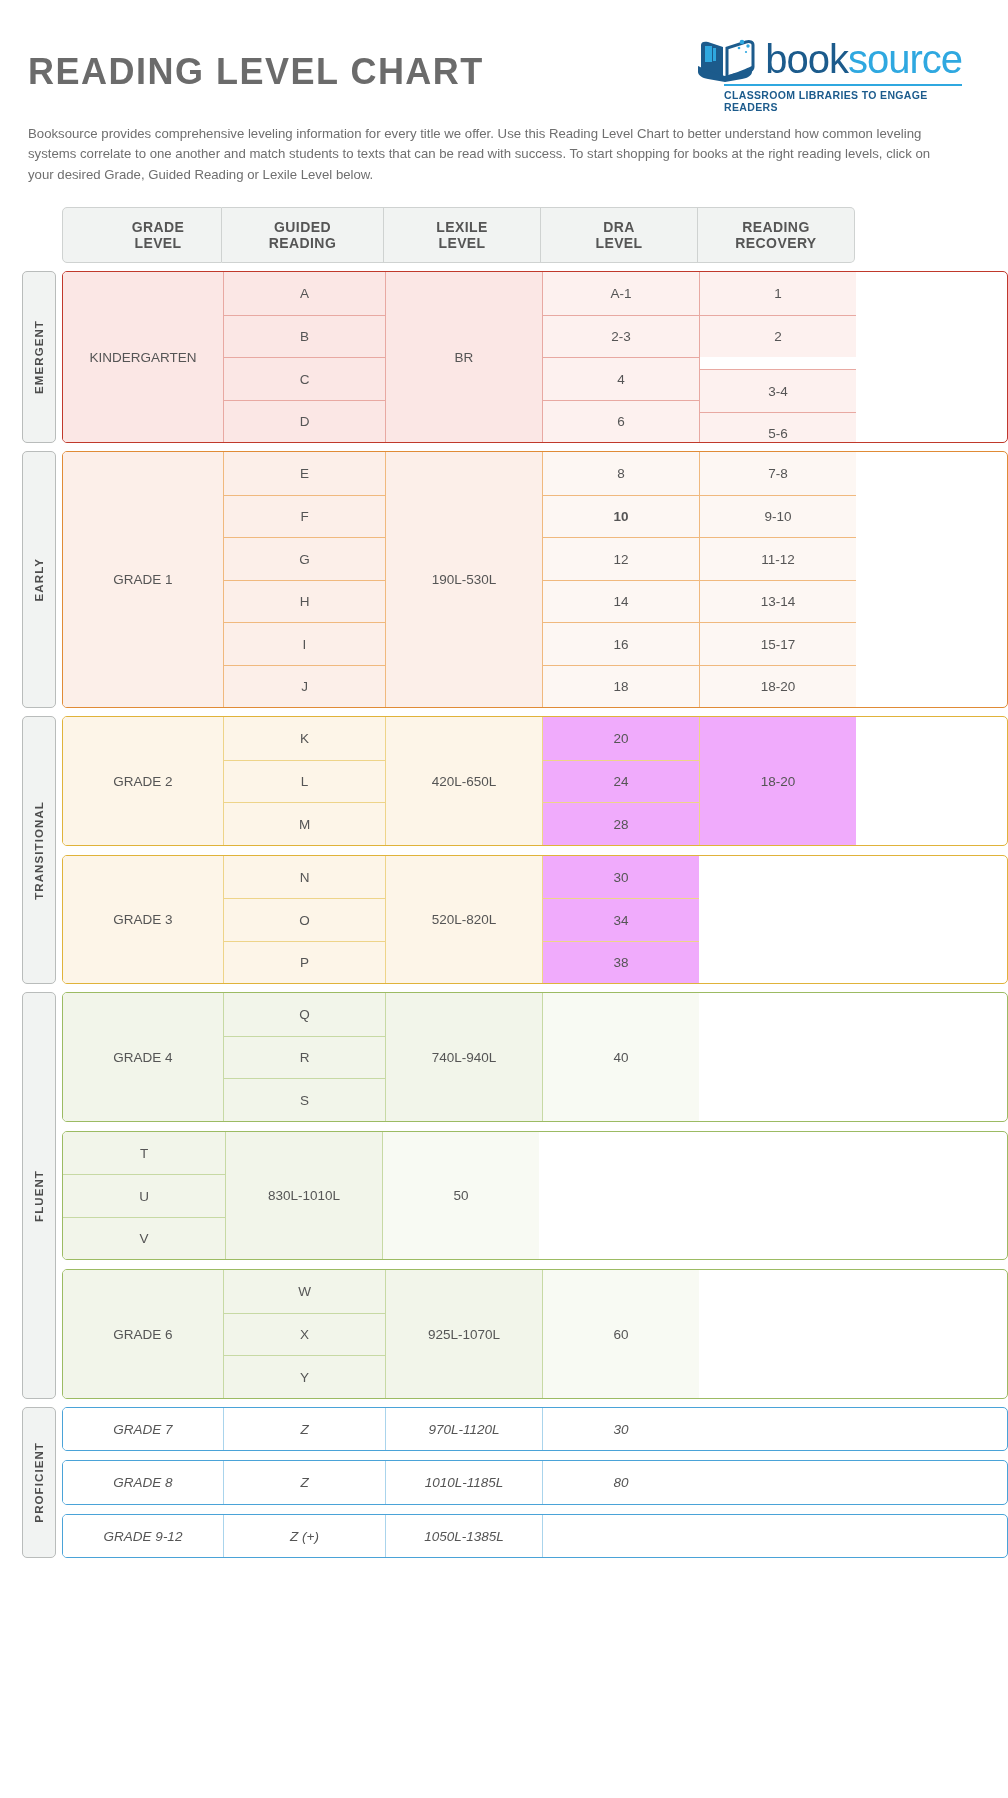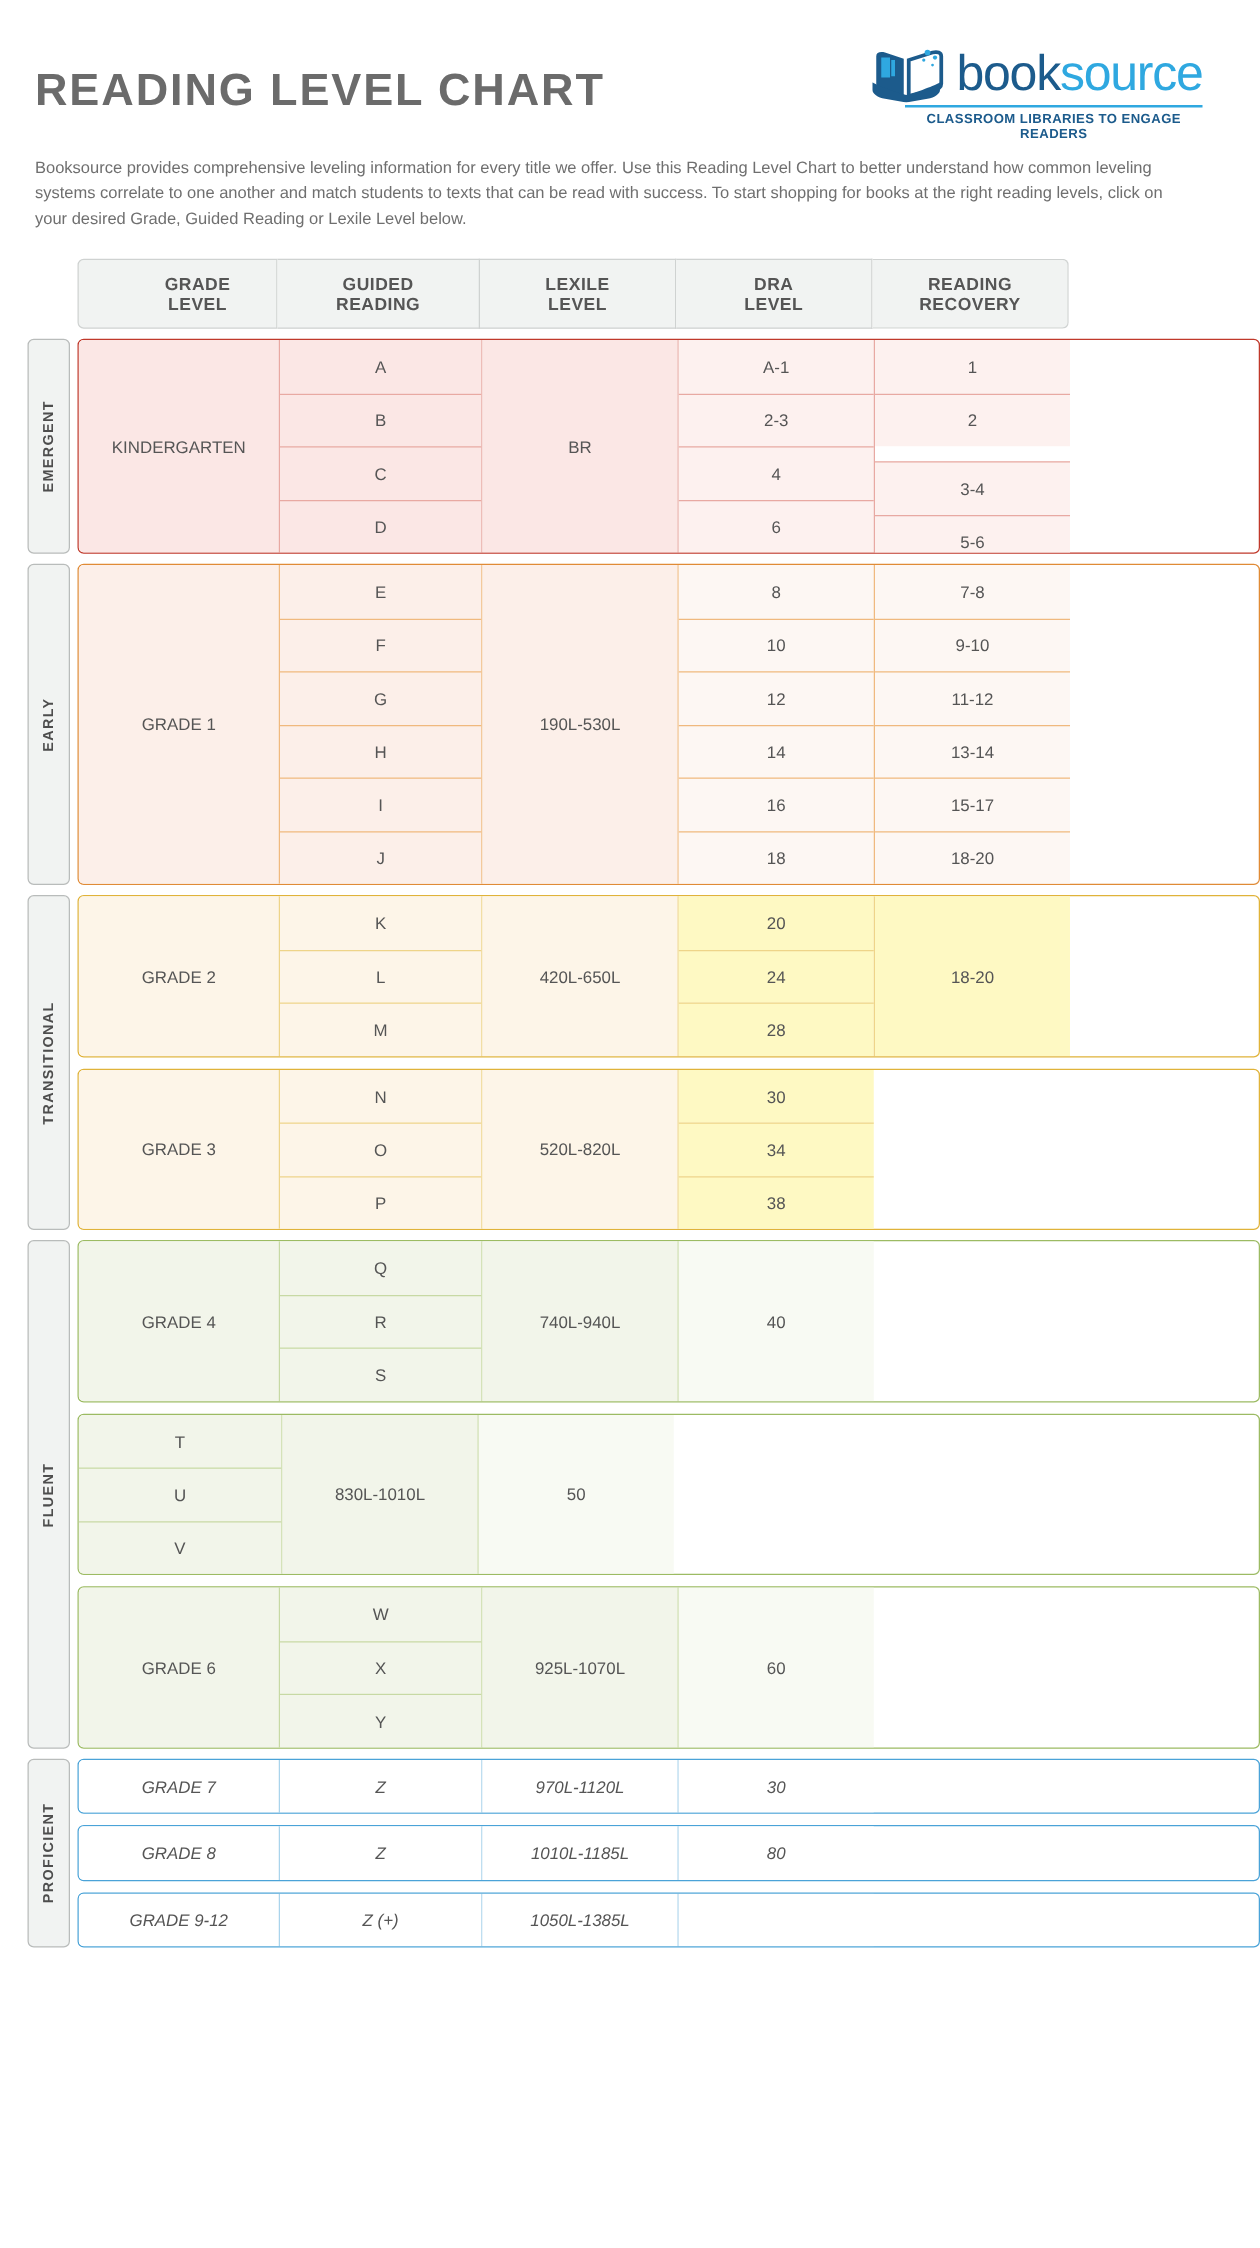--- a/index.html
+++ b/index.html
@@ -65,21 +65,21 @@
     height: 2px;
     background: #2fa8e0;
     margin-top: 2px;
   }
   .logo-tag {
     font-size: 10.5px;
     font-weight: bold;
     letter-spacing: 0.35px;
     color: #1c5b8c;
     margin-top: 3px;
-    text-align: center;
+    text-align: left;
     width: 238px;
   }
 
   
   .intro {
     margin: 14px 28px 0 28px;
     width: 930px;
     font-size: 13.2px;
     line-height: 1.55;
     color: #6f6f6f;
@@ -197,21 +197,21 @@
   .theme-orange { border-color: #e08b36; }
   .theme-orange .col { border-left-color: #f0b97e; }
   .theme-orange .cell { border-top-color: #f0b97e; }
   .theme-orange .bg-a { background: #fcefe9; }
   .theme-orange .bg-b { background: #fdf7f3; }
 
   .theme-yellow { border-color: #e0b33a; }
   .theme-yellow .col { border-left-color: #eed489; }
   .theme-yellow .cell { border-top-color: #eed489; }
   .theme-yellow .bg-a { background: #fdf5e8; }
-  .theme-yellow .bg-b { background: #fef9c3; }
+  .theme-yellow .bg-b { background: #f0abfc; }
 
   .theme-green { border-color: #9cbb63; }
   .theme-green .col { border-left-color: #c7d9a4; }
   .theme-green .cell { border-top-color: #c7d9a4; }
   .theme-green .bg-a { background: #f2f5ea; }
   .theme-green .bg-b { background: #f8faf3; }
 
   .theme-blue { border-color: #4aa3d8; }
   .theme-blue .col { border-left-color: #aad4ec; }
   .theme-blue .cell { border-top-color: #aad4ec; font-style: italic; }
@@ -324,21 +324,21 @@
                 <div class="cell bg-a" style="height: 42.5px; flex: 0 0 auto;">G</div>
                 <div class="cell bg-a" style="height: 42.5px; flex: 0 0 auto;">H</div>
                 <div class="cell bg-a" style="height: 42.5px; flex: 0 0 auto;">I</div>
                 <div class="cell bg-a" style="height: 42.5px; flex: 0 0 auto;">J</div>
               </div>
               <div class="col c-lexile">
                 <div class="cell bg-a">190L-530L</div>
               </div>
               <div class="col c-dra">
                 <div class="cell bg-b" style="height: 42.5px; flex: 0 0 auto;">8</div>
-                <div class="cell bg-b" style="height: 42.5px; flex: 0 0 auto;">10</div>
+                <div class="cell bg-b" style="height: 42.5px; flex: 0 0 auto; font-weight: bold;">10</div>
                 <div class="cell bg-b" style="height: 42.5px; flex: 0 0 auto;">12</div>
                 <div class="cell bg-b" style="height: 42.5px; flex: 0 0 auto;">14</div>
                 <div class="cell bg-b" style="height: 42.5px; flex: 0 0 auto;">16</div>
                 <div class="cell bg-b" style="height: 42.5px; flex: 0 0 auto;">18</div>
               </div>
               <div class="col c-rr">
                 <div class="cell bg-b" style="height: 42.5px; flex: 0 0 auto;">7-8</div>
                 <div class="cell bg-b" style="height: 42.5px; flex: 0 0 auto;">9-10</div>
                 <div class="cell bg-b" style="height: 42.5px; flex: 0 0 auto;">11-12</div>
                 <div class="cell bg-b" style="height: 42.5px; flex: 0 0 auto;">13-14</div>

